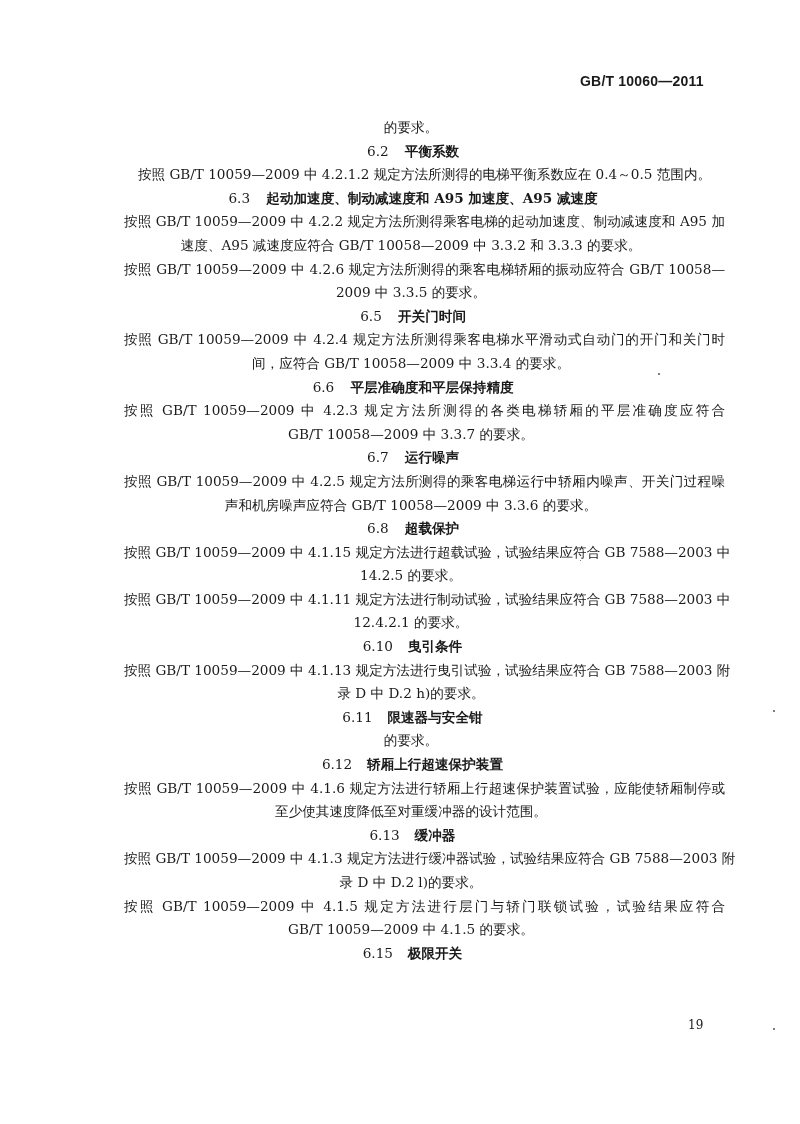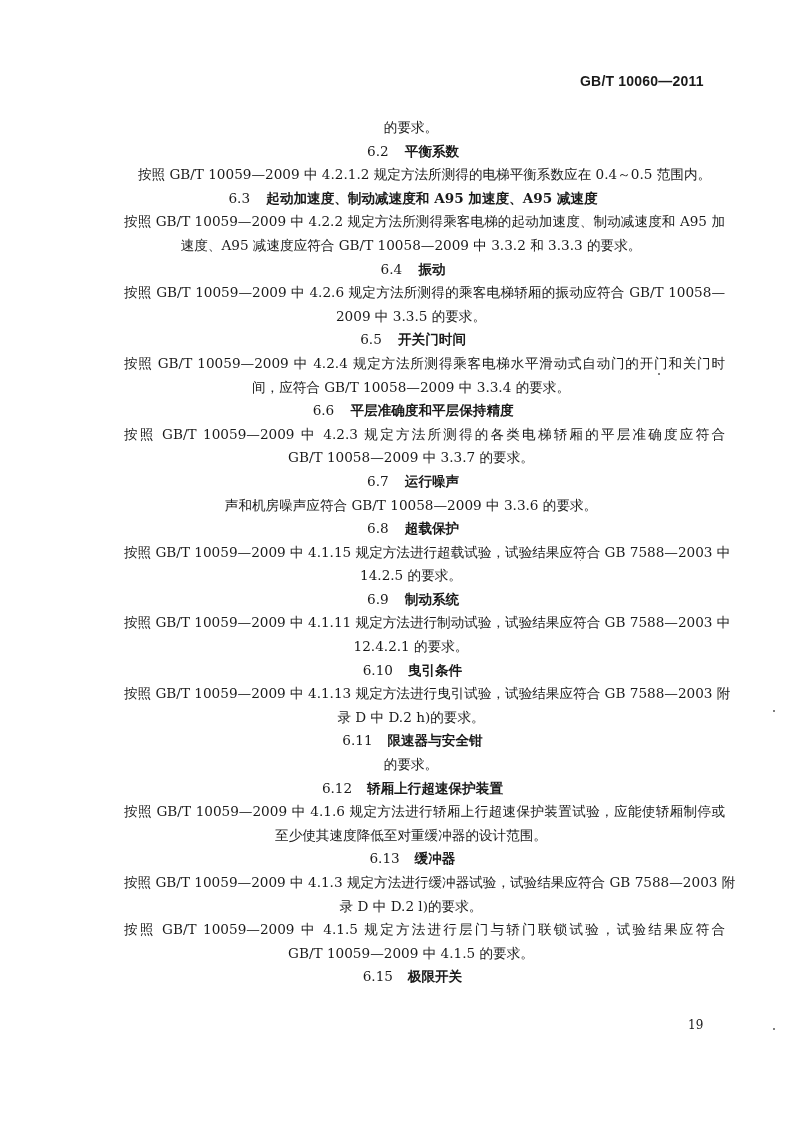--- a/index.html
+++ b/index.html
@@ -25,40 +25,39 @@
 <div class="content">
   <div class="line">的要求。</div>
 
   <div class="line heading"><span class="num">6.2</span><span>平衡系数</span></div>
   <div class="line indent">按照 GB/T 10059—2009 中 4.2.1.2 规定方法所测得的电梯平衡系数应在 0.4～0.5 范围内。</div>
 
   <div class="line heading"><span class="num">6.3</span><span>起动加速度、制动减速度和 A95 加速度、A95 减速度</span></div>
   <div class="line indent just">按照 GB/T 10059—2009 中 4.2.2 规定方法所测得乘客电梯的起动加速度、制动减速度和 A95 加</div>
   <div class="line">速度、A95 减速度应符合 GB/T 10058—2009 中 3.3.2 和 3.3.3 的要求。</div>
 
-  <div class="line heading"><span class="num">6.4</span><span>振动</span></div>
   <div class="line indent just">按照 GB/T 10059—2009 中 4.2.6 规定方法所测得的乘客电梯轿厢的振动应符合 GB/T 10058—</div>
   <div class="line">2009 中 3.3.5 的要求。</div>
 
   <div class="line heading"><span class="num">6.5</span><span>开关门时间</span></div>
   <div class="line indent just">按照 GB/T 10059—2009 中 4.2.4 规定方法所测得乘客电梯水平滑动式自动门的开门和关门时</div>
   <div class="line">间，应符合 GB/T 10058—2009 中 3.3.4 的要求。</div>
 
   <div class="line heading"><span class="num">6.6</span><span>平层准确度和平层保持精度</span></div>
   <div class="line indent just">按照 GB/T 10059—2009 中 4.2.3 规定方法所测得的各类电梯轿厢的平层准确度应符合</div>
   <div class="line">GB/T 10058—2009 中 3.3.7 的要求。</div>
 
   <div class="line heading"><span class="num">6.7</span><span>运行噪声</span></div>
+  <div class="line indent just">按照 GB/T 10059—2009 中 4.2.5 规定方法所测得的乘客电梯运行中轿厢内噪声、开关门过程噪</div>
   <div class="line">声和机房噪声应符合 GB/T 10058—2009 中 3.3.6 的要求。</div>
 
   <div class="line heading"><span class="num">6.8</span><span>超载保护</span></div>
   <div class="line indent just">按照 GB/T 10059—2009 中 4.1.15 规定方法进行超载试验，试验结果应符合 GB 7588—2003 中</div>
   <div class="line">14.2.5 的要求。</div>
 
-  <div class="line heading"><span class="num">6.9</span><span>制动系统</span></div>
   <div class="line indent just">按照 GB/T 10059—2009 中 4.1.11 规定方法进行制动试验，试验结果应符合 GB 7588—2003 中</div>
   <div class="line">12.4.2.1 的要求。</div>
 
   <div class="line heading"><span class="num wide">6.10</span><span>曳引条件</span></div>
   <div class="line indent just">按照 GB/T 10059—2009 中 4.1.13 规定方法进行曳引试验，试验结果应符合 GB 7588—2003 附</div>
   <div class="line">录 D 中 D.2 h)的要求。</div>
 
   <div class="line heading"><span class="num wide">6.11</span><span>限速器与安全钳</span></div>
   <div class="line">的要求。</div>
 

